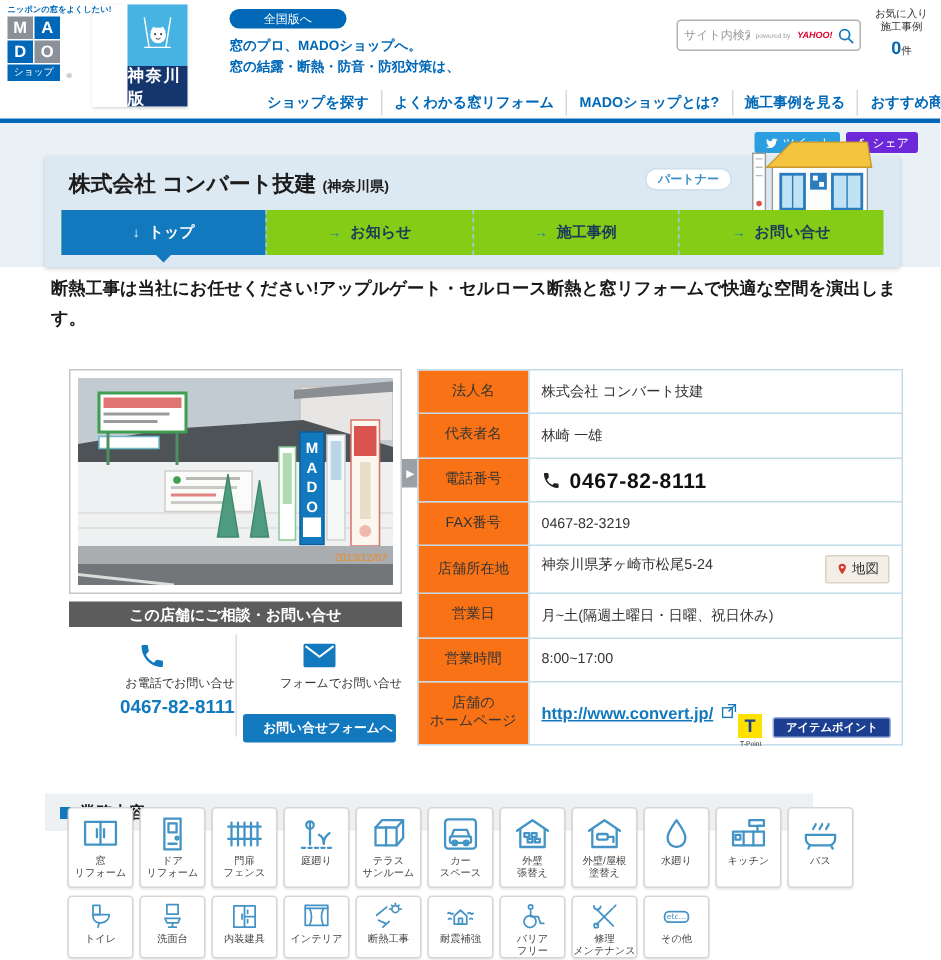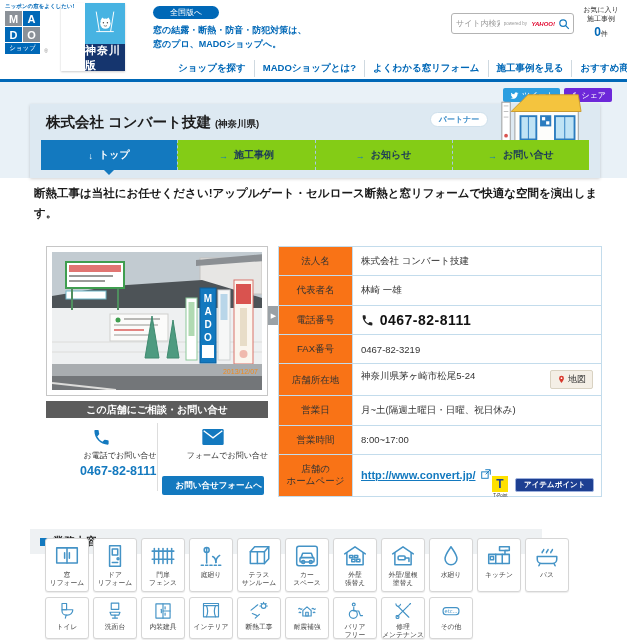--- a/index.html
+++ b/index.html
@@ -16,21 +16,21 @@
              color:#fff;font-weight:bold;font-size:11px;}
   .cell-0,.cell-3{background:#8b9198;}
   .cell-1,.cell-2{background:#0068b7;}
   .logo-shop{margin-top:1px;width:35px;background:#0068b7;color:#fff;font-size:6.5px;
              text-align:center;padding:1px 0;position:relative;}
   .logo-reg{position:absolute;right:-8px;bottom:0;font-size:5px;color:#888;}
   .edition-block{position:absolute;left:61px;top:3px;width:64px;height:68px;box-shadow:0 1px 2px rgba(0,0,0,.2);padding-left:24px;}
   .edition-top{height:41px;background:#47b3e2;display:flex;align-items:flex-end;justify-content:center;}
   .edition-bottom{height:27px;background:#15356e;color:#fff;font-weight:bold;font-size:11px;
                   display:flex;align-items:center;justify-content:center;letter-spacing:1px;}
-  .national-btn{position:absolute;left:153px;top:6px;width:66px;height:13px;background:#0068b7;
+  .national-btn{position:absolute;left:153px;top:6px;width:78px;height:13px;background:#0068b7;
                 color:#fff;font-size:8px;border-radius:7px;display:flex;align-items:center;justify-content:center;cursor:pointer;}
   .catch{position:absolute;left:153px;top:24px;font-size:9px;line-height:1.5;color:#0068b7;font-weight:bold;}
   .search-box{position:absolute;left:451px;top:13px;width:123px;height:21px;border:1px solid #b3b3b3;
               border-radius:3px;background:#fff;display:flex;align-items:center;overflow:hidden;}
   .search-input{flex:1;border:none;outline:none;font-size:8px;color:#555;padding:0 4px;min-width:0;}
   .search-input::placeholder{color:#999;}
   .powered{font-size:4.5px;color:#999;white-space:nowrap;}
   .yahoo{font-size:6px;color:#e0002a;font-style:italic;font-weight:bold;}
   .search-btn{width:18px;height:100%;display:flex;align-items:center;justify-content:center;cursor:pointer;}
   .favorites{position:absolute;left:577px;top:5px;width:48px;text-align:center;font-size:7px;
@@ -163,22 +163,22 @@
           <circle cx="23" cy="14" r="0.9" fill="#444" stroke="none"></circle>
           <circle cx="28" cy="14" r="0.9" fill="#444" stroke="none"></circle>
           <path d="M23.5 17.5q2 1.4 4 0" stroke="#444" stroke-width="0.8"></path>
         </svg>
       </div>
       <div class="edition-bottom">神奈川版</div>
     </div>
 
     <div class="national-btn">全国版へ</div>
     <div class="catch">
+      <div>窓のプロ、MADOショップへ。</div>
       <div>窓の結露・断熱・防音・防犯対策は、</div>
-      <div>窓のプロ、MADOショップへ。</div>
     </div>
 
     <div class="search-box">
       <input class="search-input" type="text" placeholder="サイト内検索" style="">
       <span class="powered">powered by</span>&nbsp;<span class="yahoo">YAHOO!</span>
       <span class="search-btn">
         <svg viewBox="0 0 20 20" width="12" height="12" fill="none" stroke="#1379bf" stroke-width="2">
           <circle cx="8.5" cy="8.5" r="5.5"></circle>
             <line x1="12.8" y1="12.8" x2="18" y2="18"></line>
         </svg>
@@ -188,23 +188,23 @@
     <div class="favorites">
       <div class="fav-label">お気に入り
 施工事例</div>
       <span class="fav-count">0</span><span class="fav-unit">件</span>
     </div>
 
     <div class="nav">
 
         <span class="nav-item">ショップを探す</span>
 
+        <span class="nav-item">よくわかる窓リフォーム</span>
+
         <span class="nav-item">MADOショップとは?</span>
-
-        <span class="nav-item">よくわかる窓リフォーム</span>
 
         <span class="nav-item">施工事例を見る</span>
 
         <span class="nav-item">おすすめ商品</span>
       </div>
     <div class="header-rule"></div>
   </div>
 
   <div class="band"></div>
 
@@ -249,26 +249,26 @@
     </div>
     <div class="tabs">
 
         <div class="tab active">
           <span class="tab-arrow"></span>
           <span class="tab-label">トップ</span>
         </div>
 
         <div class="tab">
           <span class="tab-arrow"></span>
-          <span class="tab-label">施工事例</span>
+          <span class="tab-label">お知らせ</span>
         </div>
 
         <div class="tab">
           <span class="tab-arrow"></span>
-          <span class="tab-label">お知らせ</span>
+          <span class="tab-label">施工事例</span>
         </div>
 
         <div class="tab">
           <span class="tab-arrow"></span>
           <span class="tab-label">お問い合せ</span>
         </div>
       </div>
   </div>
 
   <div class="description">断熱工事は当社にお任せください!アップルゲート・セルロース断熱と窓リフォームで快適な空間を演出します。</div>

